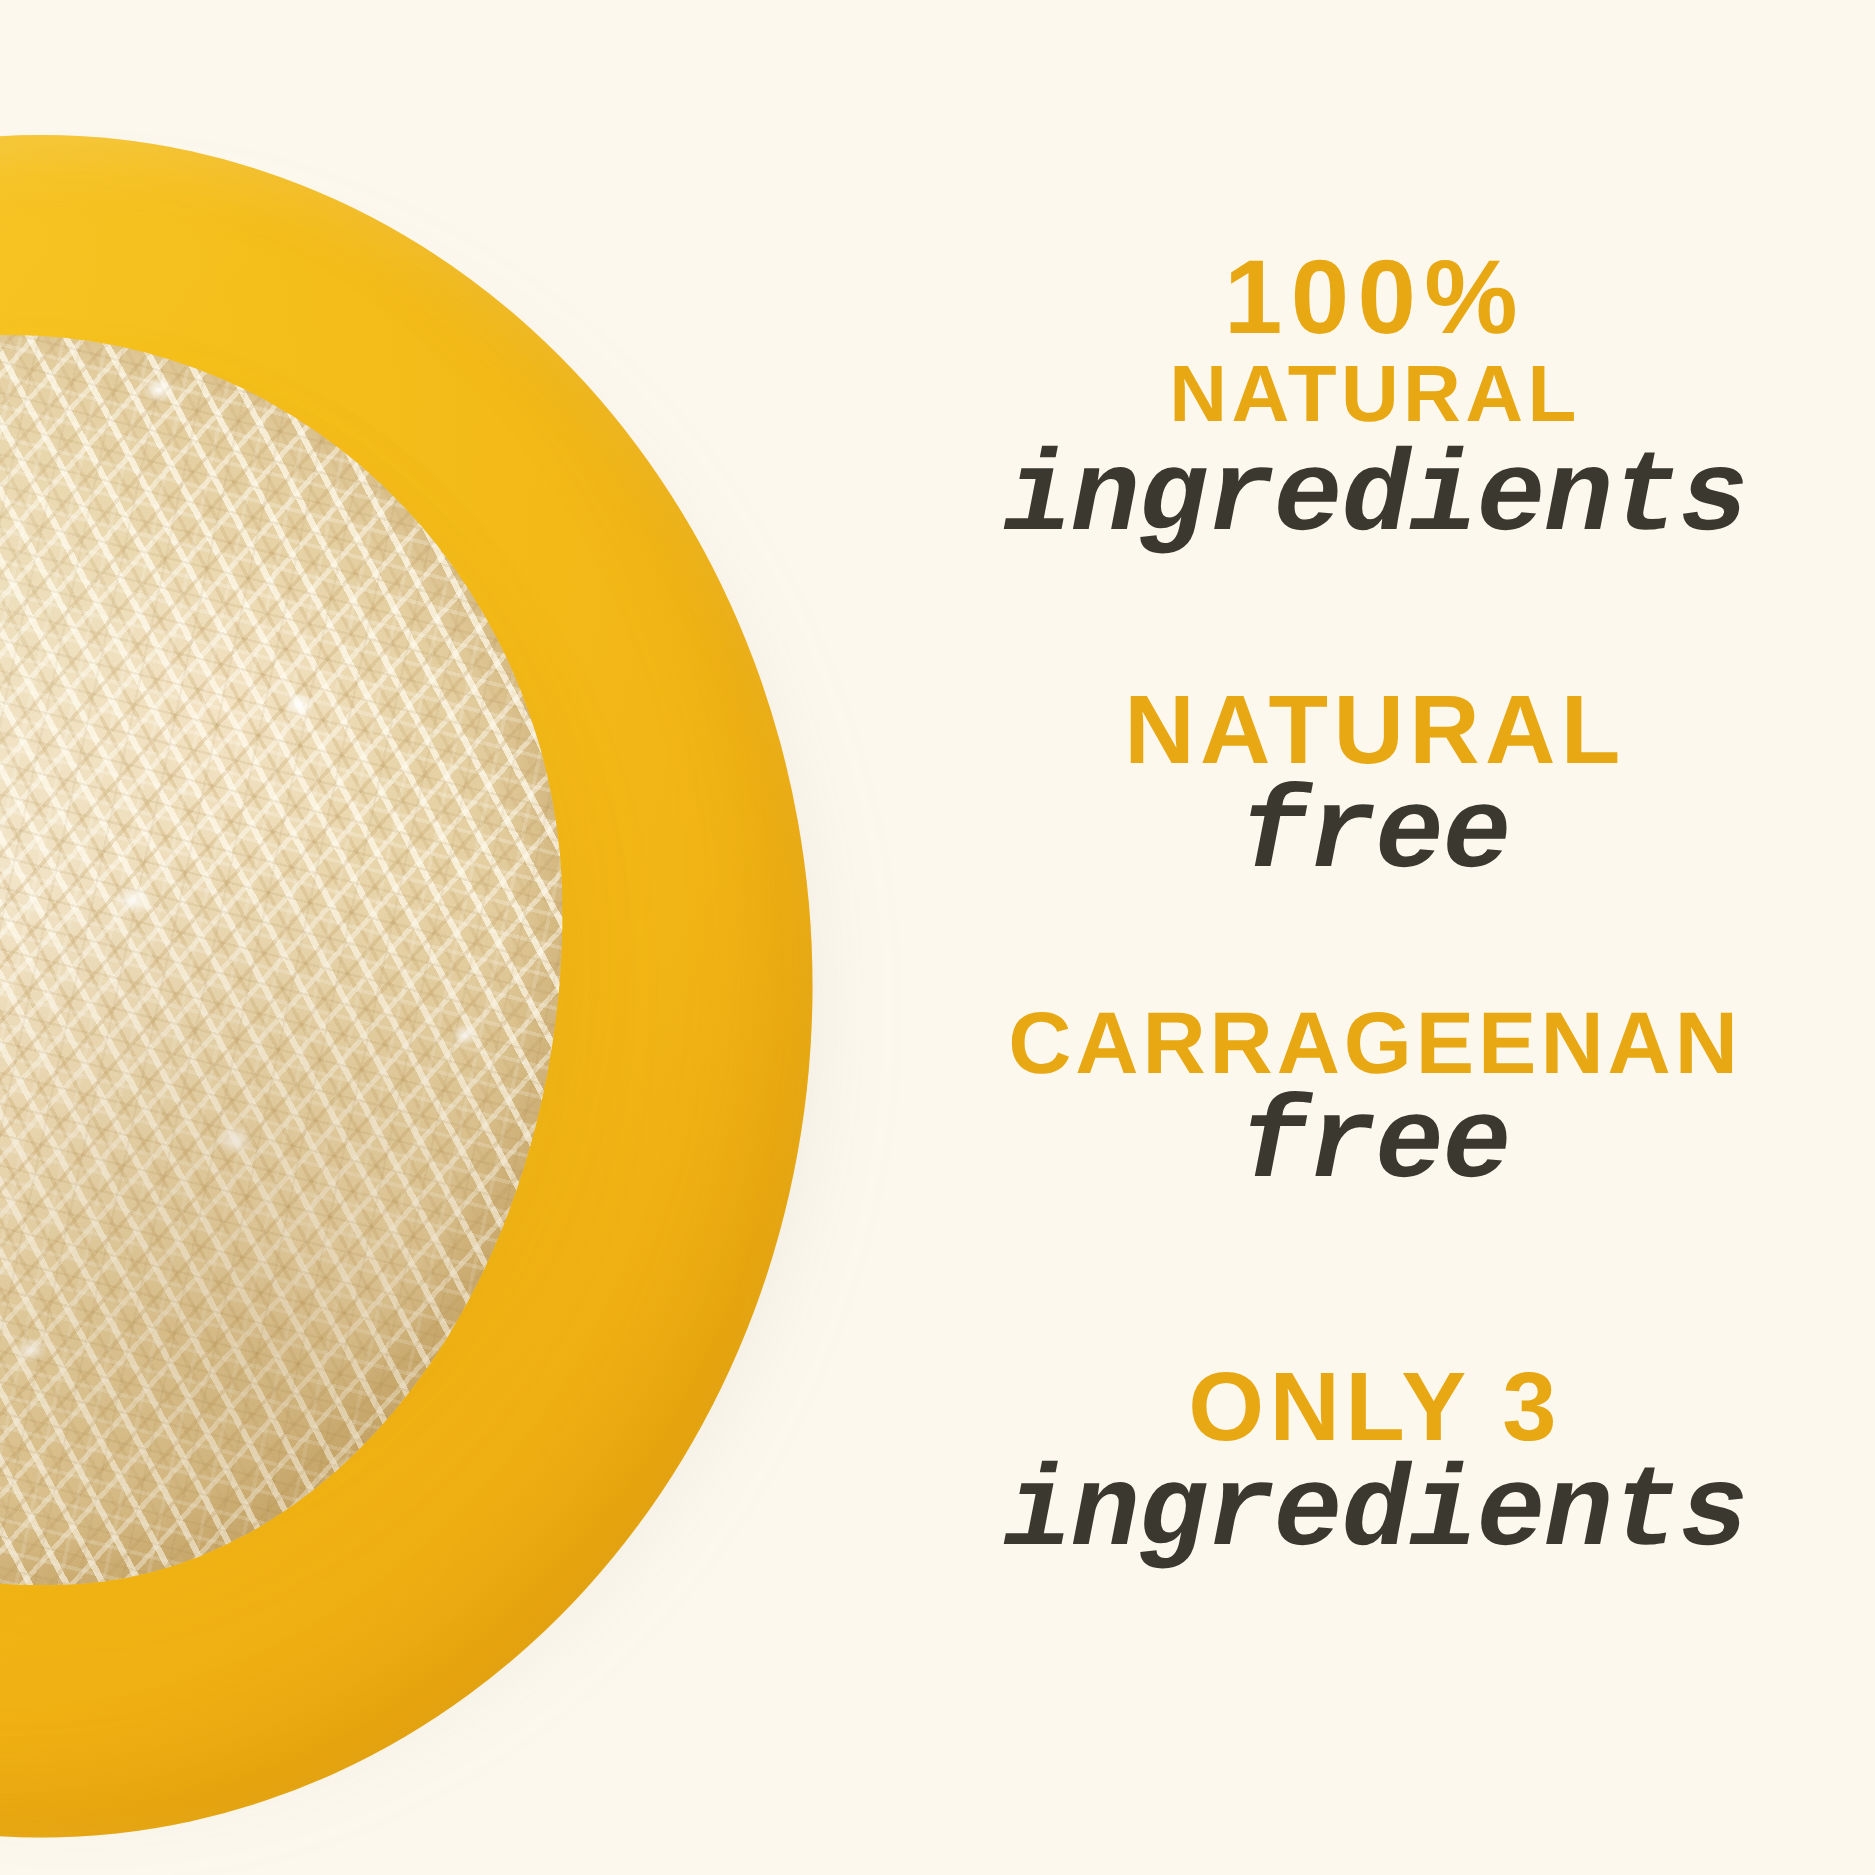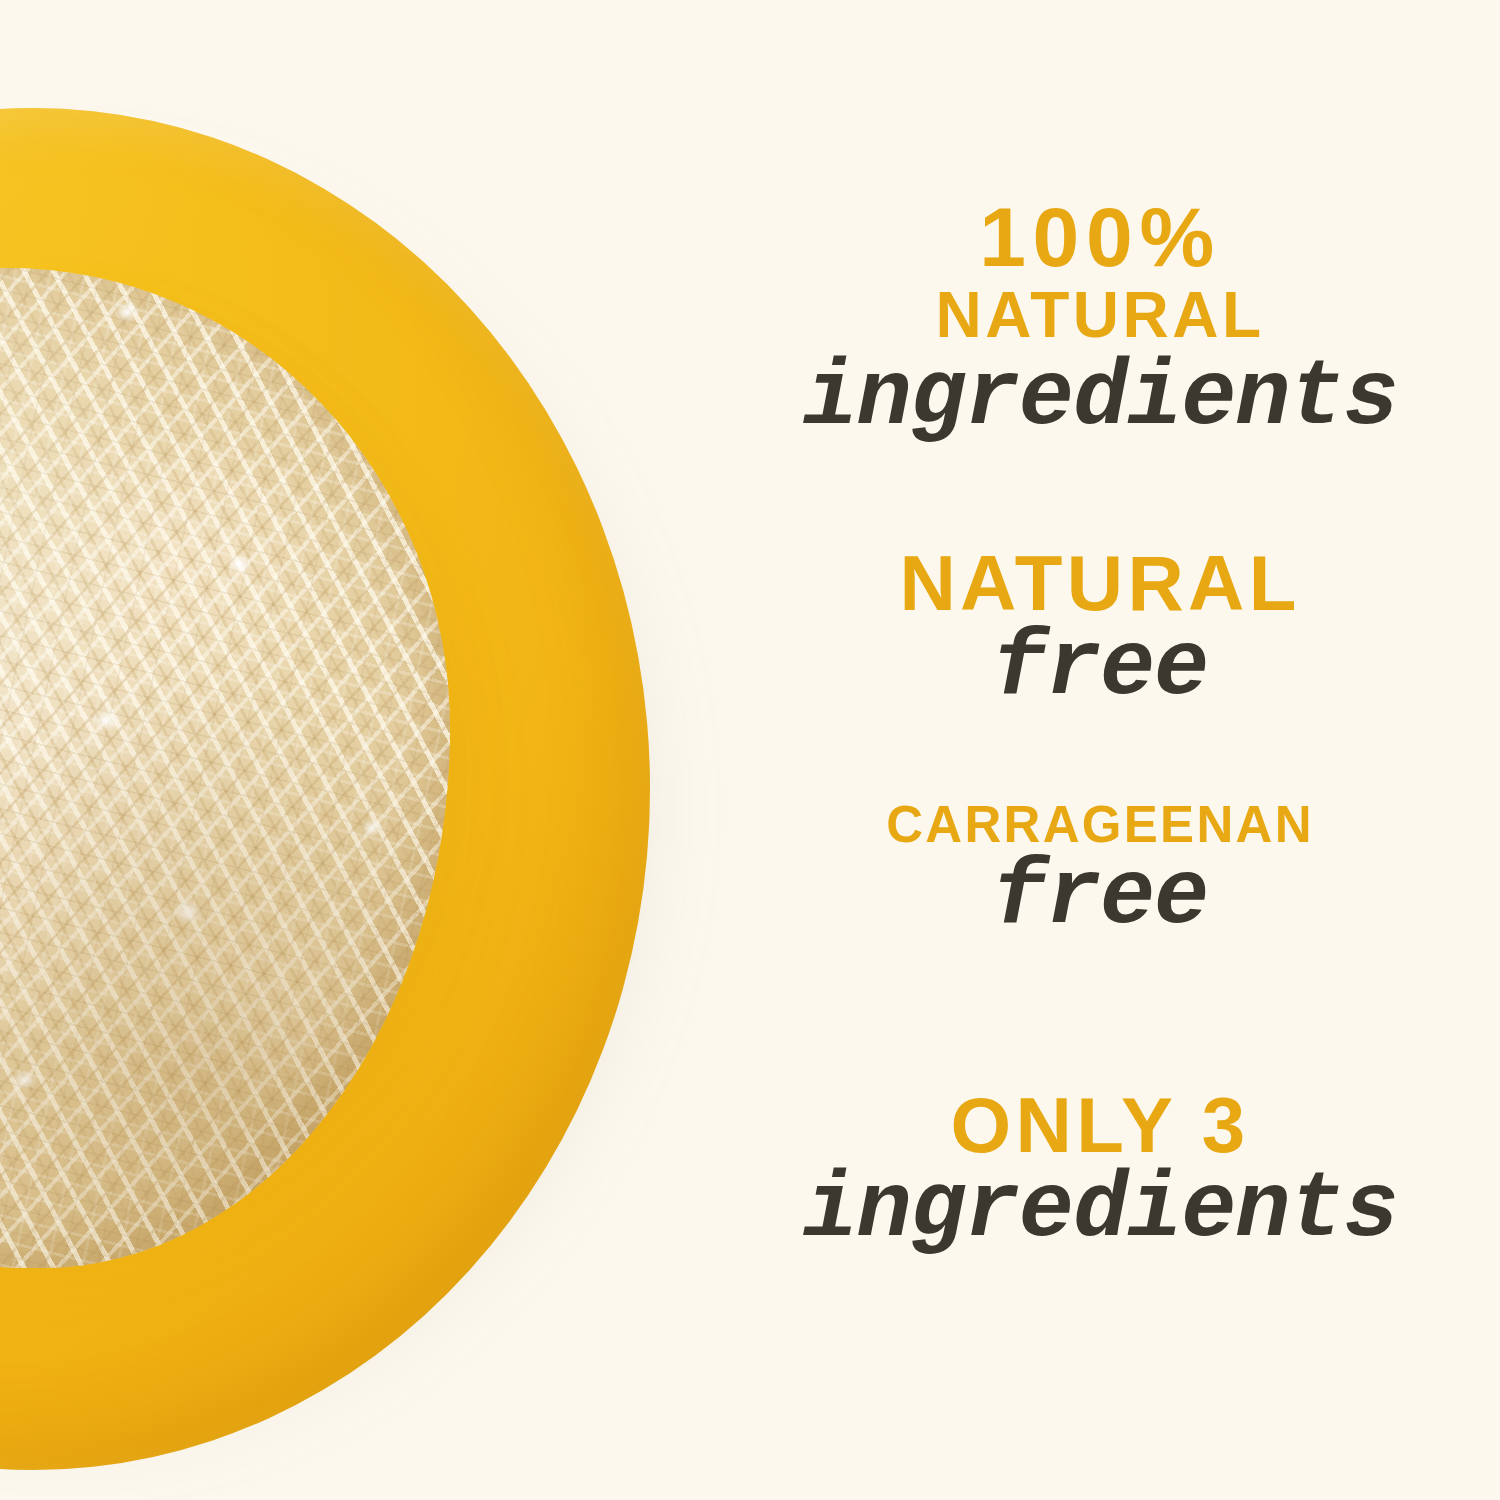--- a/index.html
+++ b/index.html
@@ -264,21 +264,21 @@
   #b-natural .h2   { font-size: 64px; margin-top: 6px; }
   #b-natural .script { font-size: 92px; margin-top: 8px; }
 
   
   #b-additive        { top: 545px; }
   #b-additive .head  { font-size: 78px; }
   #b-additive .script{ font-size: 92px; margin-top: 4px; }
 
   
   #b-carrageenan        { top: 800px; }
-  #b-carrageenan .head  { font-size: 51px; letter-spacing: 0.045em; }
+  #b-carrageenan .head  { font-size: 70px; letter-spacing: 0.045em; }
   #b-carrageenan .script{ font-size: 92px; margin-top: 4px; }
 
   
   #b-only3        { top: 1087px; }
   #b-only3 .head  { font-size: 78px; }
   #b-only3 .script{ font-size: 92px; margin-top: 4px; }
 </style>
 </head>
 <body>
 

